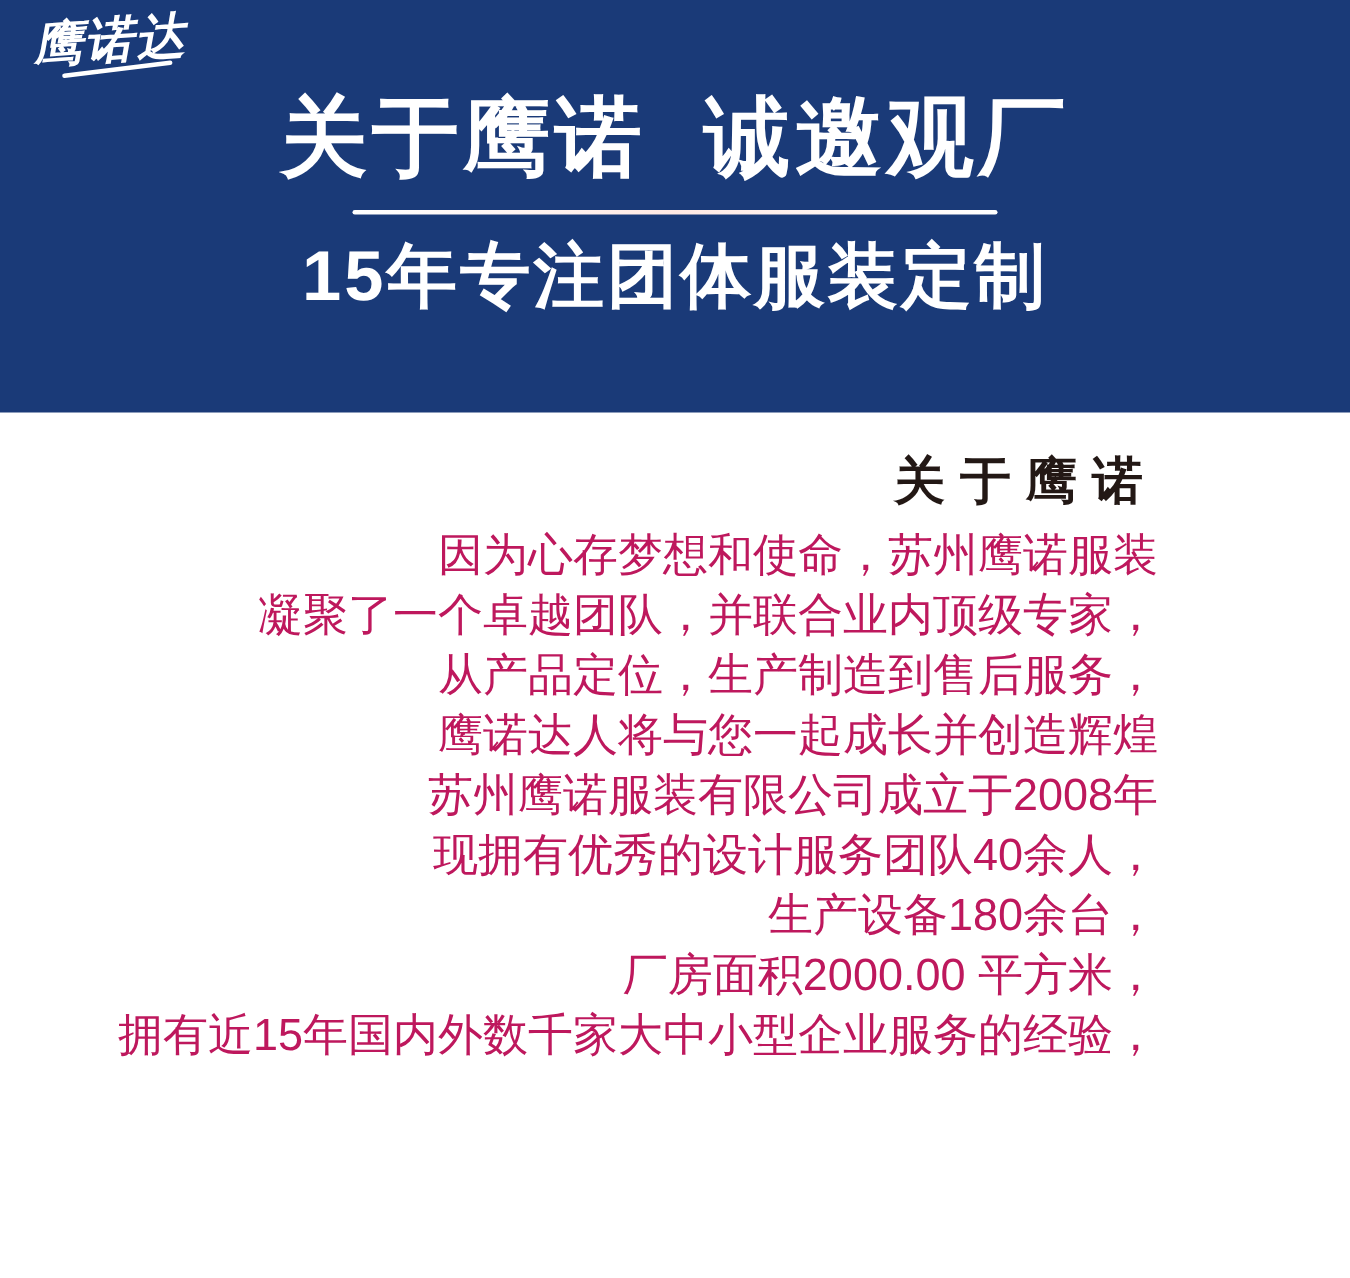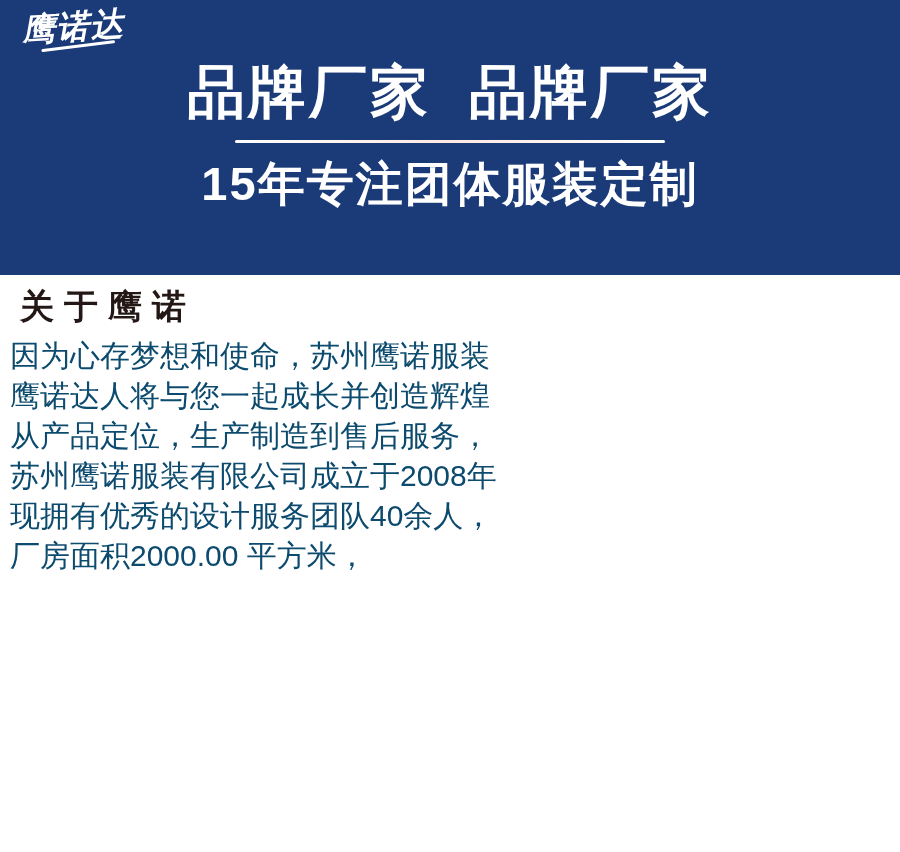--- a/index.html
+++ b/index.html
@@ -67,58 +67,61 @@
     color: #ffffff;
     font-size: 47px;
     font-weight: 900;
     letter-spacing: 2px;
     line-height: 1.1;
   }
 
   
   .about {
     width: 812px;
-    padding: 9px 40px 0 10px; 
+    padding: 24px 40px 0 10px; 
     color: #231815;
-    text-align: left;
+    text-align: right;
   }
   .about-heading {
     margin: 0 0 8px 0;
     font-size: 34px;
     font-weight: 900;
     letter-spacing: 10px;
     text-indent: 10px; 
     color: #231815;
     line-height: 1.3;
   }
   .about-line {
     margin: 0;
     font-size: 30px;
     font-weight: 500;
     line-height: 40px;
     white-space: pre-wrap;
-    color: #0c4a6e;
+    color: #be185d;
   }
 </style>
 </head>
 <body>
 
 <div class="banner">
   <div class="logo">
     <span class="logo-text">鹰诺达</span>
     <span class="logo-swoosh"></span>
   </div>
   <div class="banner-inner">
-    <h1 class="banner-title">品牌厂家  品牌厂家</h1>
+    <h1 class="banner-title">关于鹰诺  诚邀观厂</h1>
     <div class="banner-divider"></div>
     <h2 class="banner-subtitle">15年专注团体服装定制</h2>
   </div>
 </div>
 
 <div class="about">
   <h3 class="about-heading">关于鹰诺</h3>
   <p class="about-line">因为心存梦想和使命，苏州鹰诺服装</p>
+  <p class="about-line">凝聚了一个卓越团队，并联合业内顶级专家，</p>
+  <p class="about-line">从产品定位，生产制造到售后服务，</p>
   <p class="about-line">鹰诺达人将与您一起成长并创造辉煌</p>
-  <p class="about-line">从产品定位，生产制造到售后服务，</p>
   <p class="about-line">苏州鹰诺服装有限公司成立于2008年</p>
   <p class="about-line">现拥有优秀的设计服务团队40余人，</p>
+  <p class="about-line">生产设备180余台，</p>
   <p class="about-line">厂房面积2000.00 平方米，</p>
+  <p class="about-line">拥有近15年国内外数千家大中小型企业服务的经验，</p>
 </div>
 
 </body></html>

